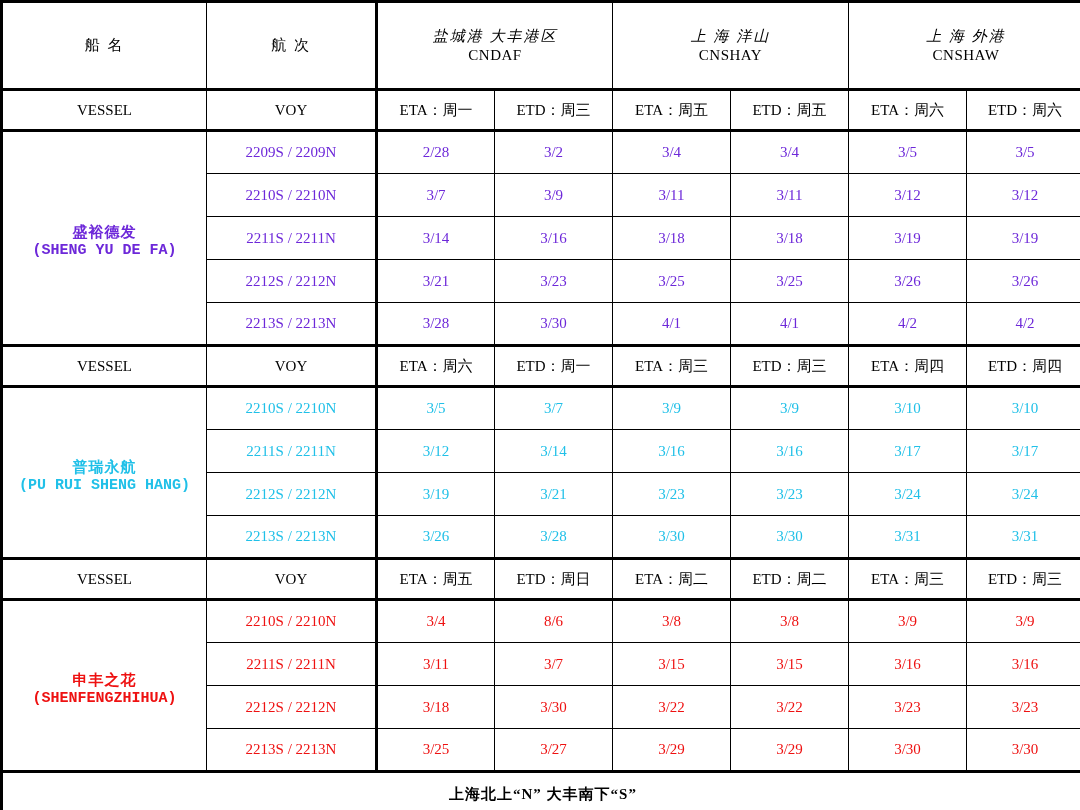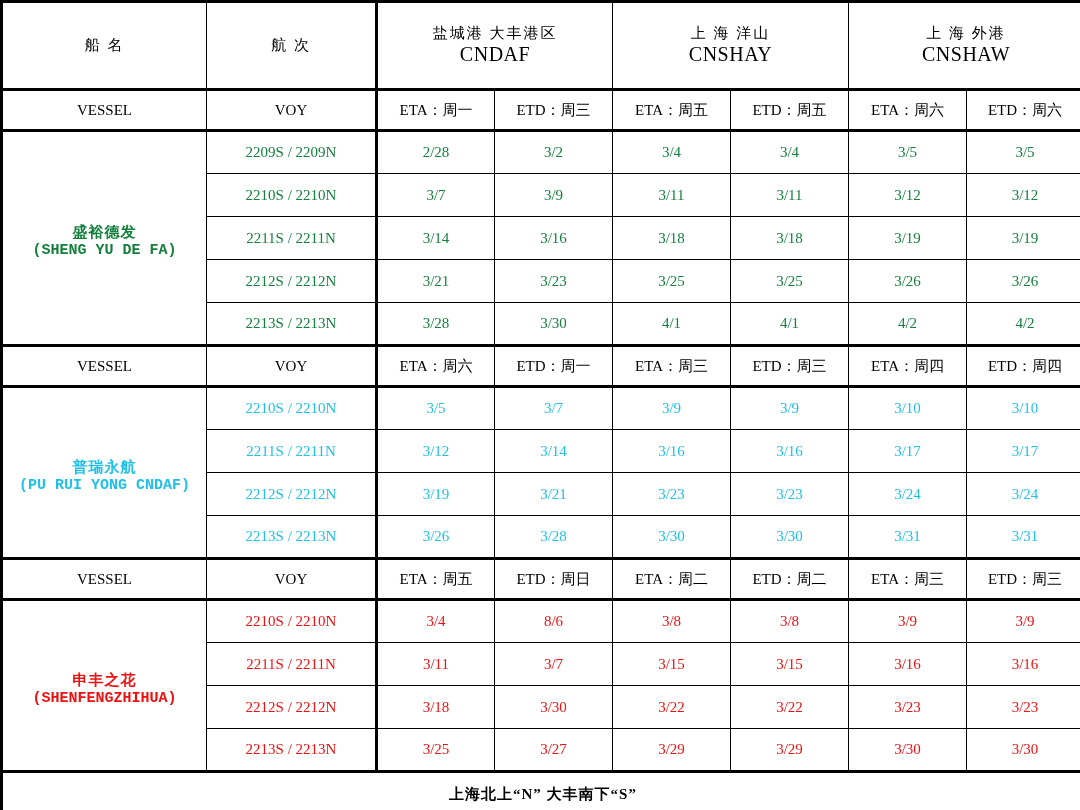--- a/index.html
+++ b/index.html
@@ -39,33 +39,33 @@
   .thick-left   { border-left: 3px solid #000000 !important; }
   .thick-right  { border-right: 3px solid #000000 !important; }
 
   .hdr-main {
     font-size: 17px;
     letter-spacing: 2px;
   }
   .hdr-port {
     font-size: 16px;
   }
-  .hdr-port .cn { letter-spacing: 2px; display: block; }
-  .hdr-port .en { display: block; font-size: 20px; letter-spacing: 0.5px; }
+  .hdr-port .cn { letter-spacing: 2px; display: block; font-style: italic; }
+  .hdr-port .en { display: block; font-size: 15px; letter-spacing: 0.5px; }
   .sub-hdr {
     font-size: 15px;
   }
   .vessel-name {
     font-size: 15px;
     font-weight: bold;
     line-height: 1.45;
   }
   .vessel-name .cn { display: block; letter-spacing: 1px; margin-top: 8px; }
   .vessel-name .en { display: block; font-family: Liberation Mono, monospace; }
-  .row-blue  { color: #15803d; }
+  .row-blue  { color: #6d28d9; }
   .row-cyan  { color: #20c0e8; }
   .row-red   { color: #ee1111; }
   .voy-cell  { font-size: 15px; }
   .footer {
     font-size: 17px;
     font-weight: bold;
     letter-spacing: 1px;
   }
 </style>
 </head>
@@ -169,21 +169,21 @@
       <td class="sub-hdr thick-top">ETD：周一</td>
       <td class="sub-hdr thick-top">ETA：周三</td>
       <td class="sub-hdr thick-top">ETD：周三</td>
       <td class="sub-hdr thick-top">ETA：周四</td>
       <td class="sub-hdr thick-top thick-right">ETD：周四</td>
     </tr>
 
     <tr style="height:43px;">
       <td class="vessel-name row-cyan thick-top thick-left" rowspan="4">
         <span class="cn">普瑞永航</span>
-        <span class="en">(PU RUI YONG CNDAF)</span>
+        <span class="en">(PU RUI SHENG HANG)</span>
       </td>
       <td class="voy-cell row-cyan thick-top thick-right">2210S / 2210N</td>
       <td class="row-cyan thick-top">3/5</td>
       <td class="row-cyan thick-top">3/7</td>
       <td class="row-cyan thick-top">3/9</td>
       <td class="row-cyan thick-top">3/9</td>
       <td class="row-cyan thick-top">3/10</td>
       <td class="row-cyan thick-top thick-right">3/10</td>
     </tr>
     <tr style="height:43px;">

